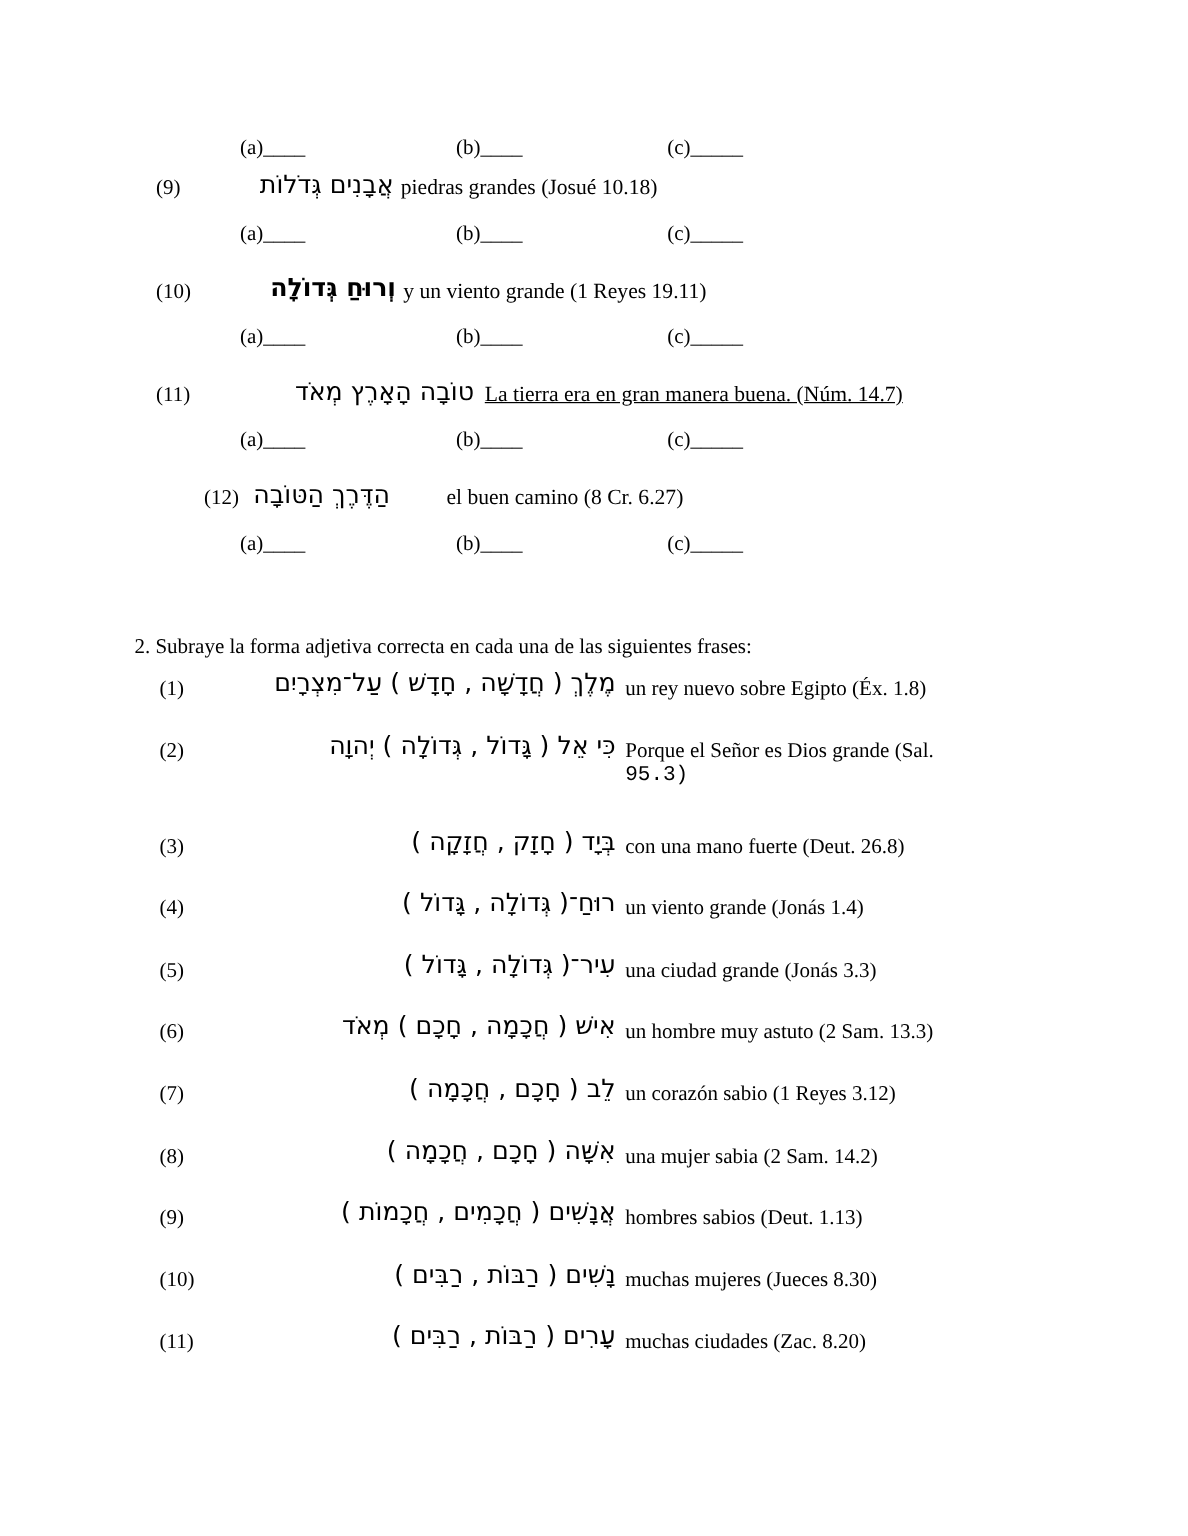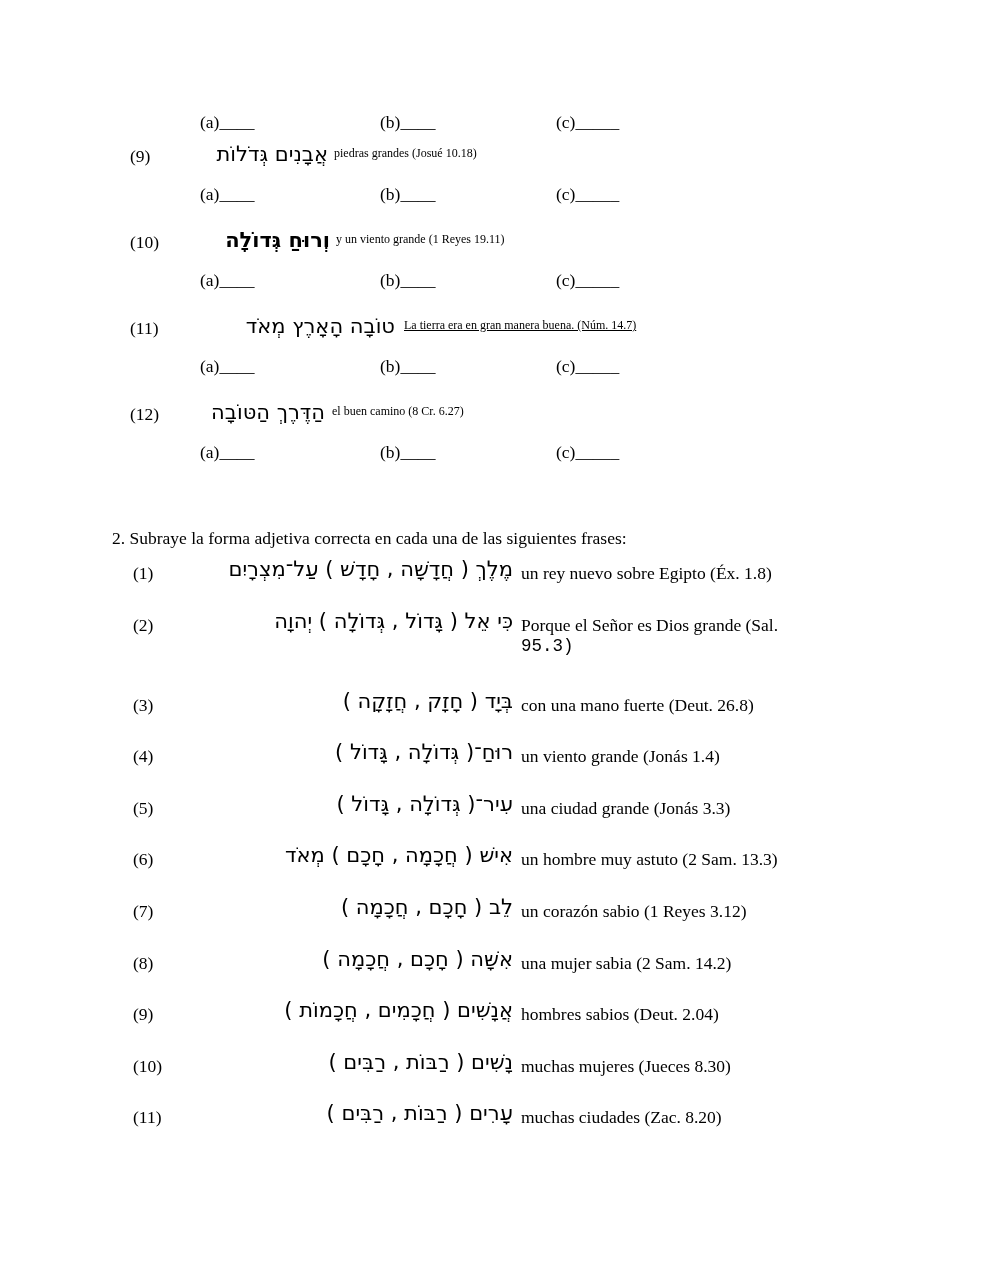--- a/index.html
+++ b/index.html
@@ -59,21 +59,21 @@
     top: -4px;
     font-size: 21px;
     direction: rtl;
     unicode-bidi: bidi-override;
     font-family: "DejaVu Sans", sans-serif;
     white-space: nowrap;
   }
   .item .gloss {
     position: absolute;
     top: 0;
-    font-size: 12px;
+    font-size: 18px;
     white-space: nowrap;
   }
 
   
   .sec2-head {
     position: absolute;
     top: 528px;
     left: 112px;
     font-size: 17.5px;
   }
@@ -153,21 +153,21 @@
       <span class="num">(11)</span>
       <span class="heb" style="right:595px;">טוֹבָה הָאָרֶץ מְאֹד</span>
       <span class="gloss" style="left:404px;text-decoration:underline;">La tierra era en gran manera buena. (Núm. 14.7)</span>
     </div>
     <div class="blank-row">
       <span class="bk bk-a">(a)____</span>
       <span class="bk bk-b">(b)____</span>
       <span class="bk bk-c">(c)_____</span>
     </div>
 
-    <div class="item" style="margin-top:14px;">
+    <div class="item" style="margin-top:14px;margin-left:40px;">
       <span class="num">(12)</span>
       <span class="heb" style="right:665px;">הַדֶּרֶךְ הַטּוֹבָה</span>
       <span class="gloss" style="left:332px;">el buen camino (8 Cr. 6.27)</span>
     </div>
     <div class="blank-row">
       <span class="bk bk-a">(a)____</span>
       <span class="bk bk-b">(b)____</span>
       <span class="bk bk-c">(c)_____</span>
     </div>
   </div>
@@ -223,21 +223,21 @@
 
     <div class="q">
       <span class="num">(8)</span>
       <span class="choice" style="right:477px;">אִשָּׁה ( חָכָם , חֲכָמָה )</span>
       <span class="trans">una mujer sabia (2 Sam. 14.2)</span>
     </div>
 
     <div class="q">
       <span class="num">(9)</span>
       <span class="choice" style="right:477px;">אֲנָשִׁים ( חֲכָמִים , חֲכָמוֹת )</span>
-      <span class="trans">hombres sabios (Deut. 2.04)</span>
+      <span class="trans">hombres sabios (Deut. 1.13)</span>
     </div>
 
     <div class="q">
       <span class="num">(10)</span>
       <span class="choice" style="right:477px;">נָשִׁים ( רַבּוֹת , רַבִּים )</span>
       <span class="trans">muchas mujeres (Jueces 8.30)</span>
     </div>
 
     <div class="q">
       <span class="num">(11)</span>

